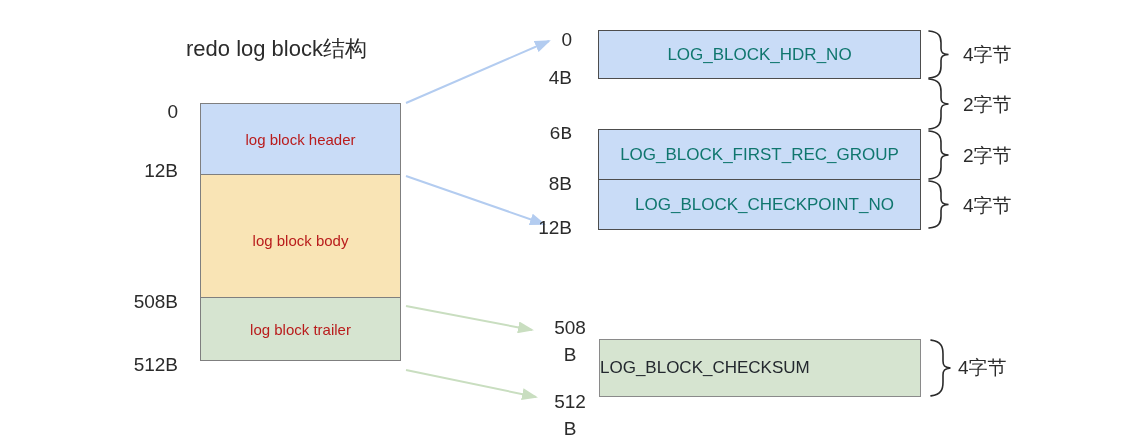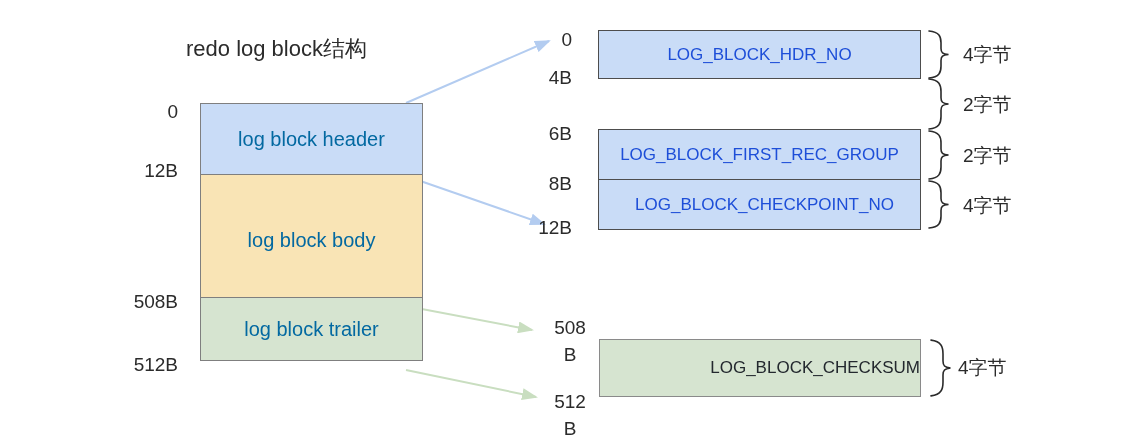--- a/index.html
+++ b/index.html
@@ -3,35 +3,35 @@
 <meta charset="utf-8">
 <style>
   html,body{margin:0;padding:0;background:#ffffff;}
   .canvas{
     position:relative;width:1128px;height:442px;background:#ffffff;overflow:hidden;
     font-family:"Liberation Sans","DejaVu Sans",sans-serif;color:#262626;
   }
   .abs{position:absolute;}
   .title{font-size:22px;color:#2b2b2b;white-space:nowrap;}
   
-  .lsec{position:absolute;left:0;width:223px;box-sizing:border-box;border:1px solid #7f7f7f;
-        display:flex;align-items:center;justify-content:center;font-size:20px;color:#0369a1;}
+  .lsec{position:absolute;left:0;width:201px;box-sizing:border-box;border:1px solid #7f7f7f;
+        display:flex;align-items:center;justify-content:center;font-size:15px;color:#b91c1c;}
   .lsec.header{top:0;height:72px;background:#c9dcf7;}
   .lsec.body{top:71px;height:132px;background:#f9e4b5;}
   .lsec.trailer{top:194px;height:64px;background:#d6e4d0;}
   .loff{font-size:19px;line-height:22px;width:70px;text-align:right;color:#2b2b2b;}
   
   .rrow{position:absolute;left:0;width:323px;box-sizing:border-box;border:1px solid #4d4d4d;
         background:#c9dcf7;display:flex;align-items:center;justify-content:center;
-        font-size:17px;color:#1d4ed8;white-space:nowrap;}
+        font-size:17px;color:#0f766e;white-space:nowrap;}
   .roff{font-size:19px;line-height:22px;width:60px;text-align:right;color:#2b2b2b;}
   .boff{font-size:19px;line-height:27px;width:60px;text-align:center;color:#2b2b2b;}
   .bytes{font-size:19px;line-height:22px;color:#2b2b2b;white-space:nowrap;}
   .checksum{box-sizing:border-box;border:1px solid #8a8a8a;background:#d6e4d0;
-        display:flex;align-items:center;justify-content:flex-end;font-size:17px;color:#23282e;}
+        display:flex;align-items:center;justify-content:flex-start;font-size:17px;color:#23282e;}
   .brace path{stroke:#2b2b2b;stroke-width:1.6;fill:none;stroke-linecap:round;vector-effect:non-scaling-stroke;}
   svg.layer{position:absolute;left:0;top:0;}
 </style>
 </head>
 <body>
 
 <div class="canvas">
 
   <svg class="layer" width="1128" height="442">
     <defs>
@@ -62,21 +62,21 @@
     <div class="lsec body">
         <span>log block body</span>
       </div>
     <div class="lsec trailer">
         <span>log block trailer</span>
       </div>
   </div>
 
   <div class="abs roff" style="left:512px;top:29px;">0</div>
   <div class="abs roff" style="left:512px;top:67px;">4B</div>
-  <div class="abs roff" style="left:512px;top:123px;">6B</div>
+  <div class="abs roff" style="left:512px;top:123px;font-family:Liberation Mono, monospace;">6B</div>
   <div class="abs roff" style="left:512px;top:173px;">8B</div>
   <div class="abs roff" style="left:512px;top:217px;">12B</div>
 
   <div class="abs" style="left:598px;top:30px;width:323px;height:200px;">
     <div class="rrow" style="top:0;height:49px;">
         <span>LOG_BLOCK_HDR_NO</span>
       </div>
     <div class="rrow" style="top:99px;height:51px;">
         <span>LOG_BLOCK_FIRST_REC_GROUP</span>
       </div>

